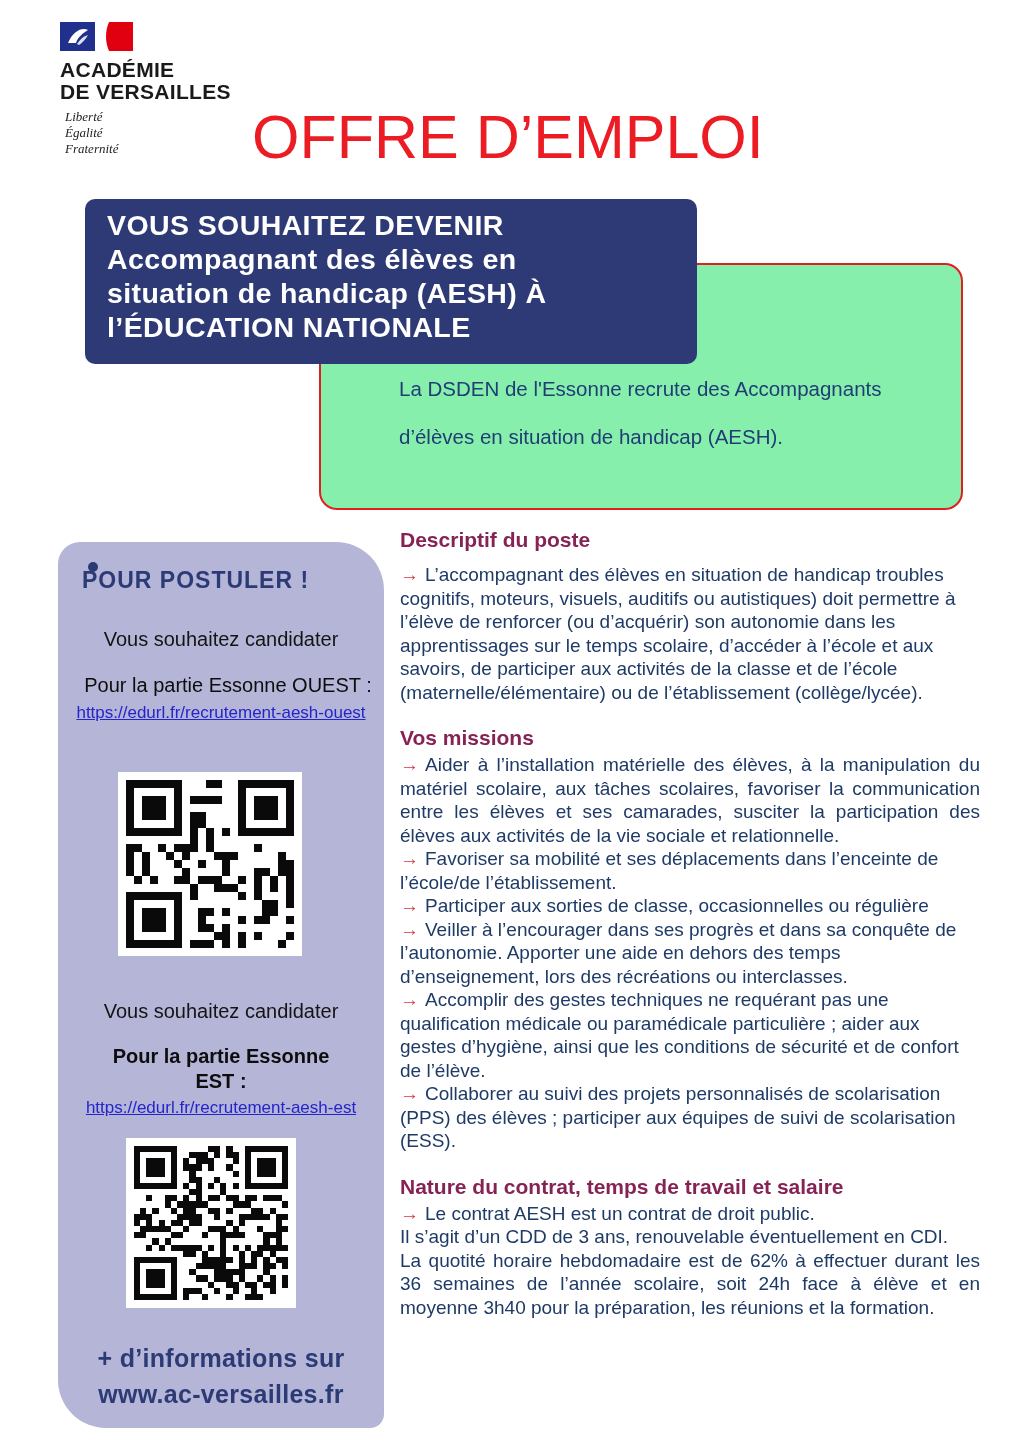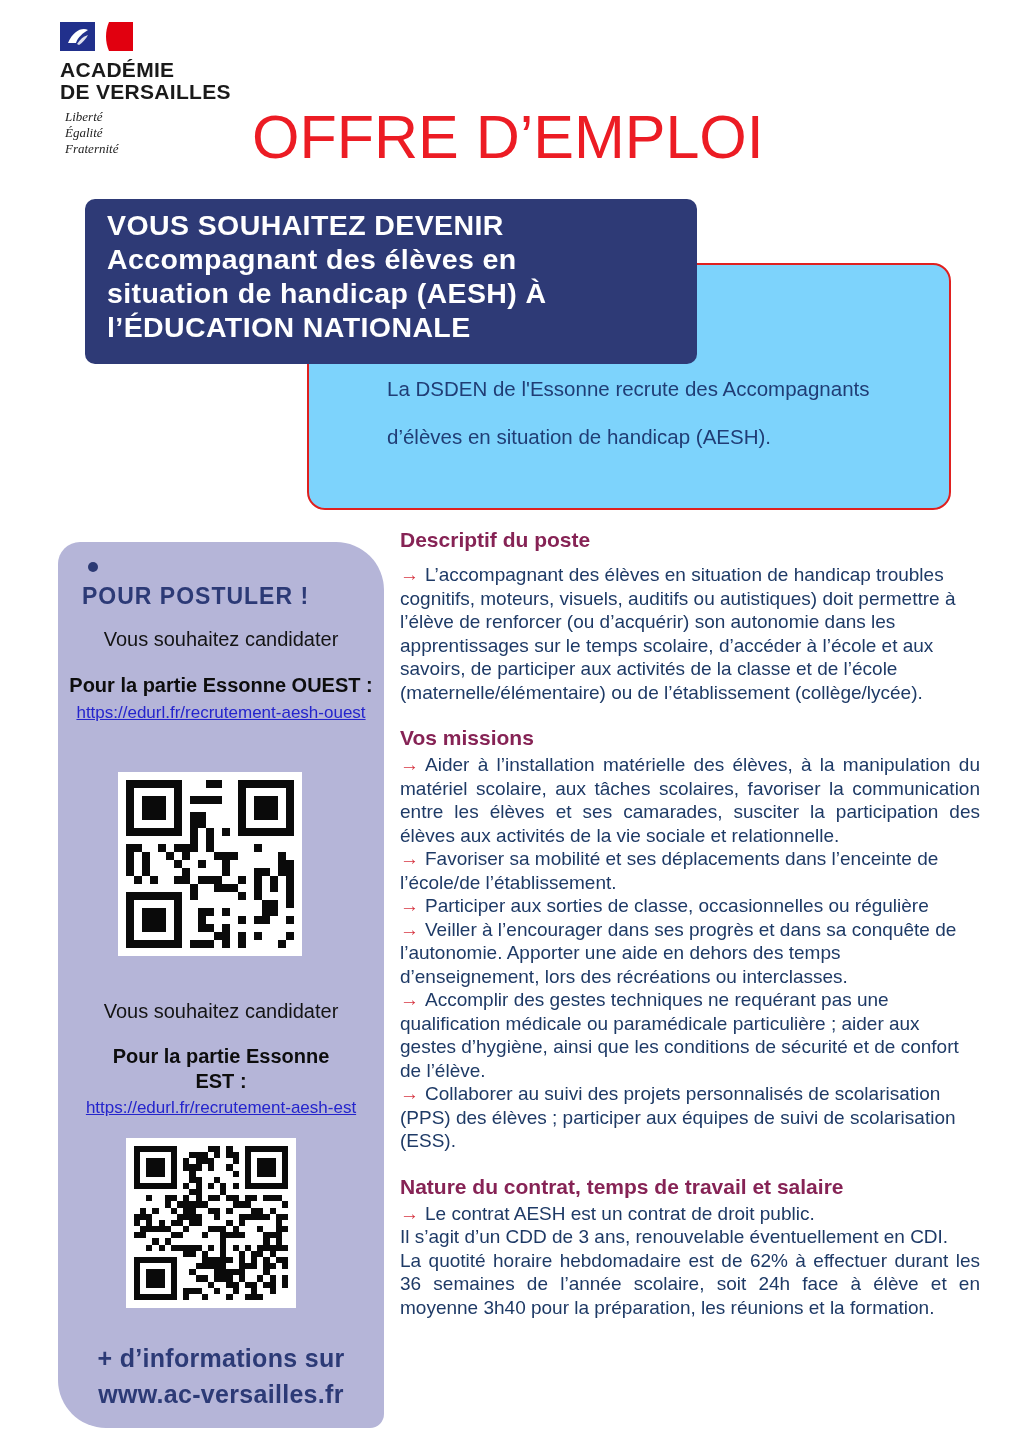--- a/index.html
+++ b/index.html
@@ -12,42 +12,42 @@
   
   .logo{position:absolute;left:60px;top:22px;}
   .logo .brand{font-weight:800;font-size:21px;line-height:22px;color:#1a1a1a;letter-spacing:.3px;margin-top:3px;}
   .logo .motto{font-family:"Liberation Serif", serif;font-style:italic;font-size:13px;line-height:16px;color:#222;margin-top:6px;margin-left:5px;}
   .page-title{
     position:absolute;left:252px;top:102px;width:640px;
     font-size:61px;color:#ec1c24;white-space:nowrap;font-weight:400;
   }
   
   .red-box{
-    position:absolute;left:307px;top:263px;width:640px;height:243px;
-    border:2.5px solid #e0201f;border-radius:18px;background:#7dd3fc;z-index:1;
+    position:absolute;left:319px;top:263px;width:640px;height:243px;
+    border:2.5px solid #e0201f;border-radius:18px;background:#86efac;z-index:1;
   }
   .intro{
     position:absolute;left:78px;top:100px;width:540px;
     font-size:20.5px;line-height:48px;color:#203d75;
   }
   .navy-box{
     position:absolute;left:85px;top:199px;width:572px;min-height:118px;
     background:#2e3a76;border-radius:10px;z-index:2;
     padding:9px 18px 20px 22px;
     color:#ffffff;font-weight:700;font-size:28.5px;line-height:34px;letter-spacing:.4px;
   }
   
   .sidebar{
     position:absolute;left:58px;top:542px;width:326px;height:886px;
     background:#b5b5d8;border-radius:22px 48px 14px 48px;z-index:0;
   }
   .sidebar .bullet{position:absolute;left:30px;top:20px;width:10px;height:10px;border-radius:50%;background:#2c3a74;}
-  .sb-title{position:absolute;left:24px;top:41px;font-size:23px;font-weight:700;color:#2c3a76;letter-spacing:1px;}
+  .sb-title{position:absolute;left:24px;top:25px;font-size:23px;font-weight:700;color:#2c3a76;letter-spacing:1px;}
   .sb-lead1{position:absolute;left:0;top:86px;width:100%;text-align:center;font-size:20px;color:#141414;}
-  .sb-label-west{position:absolute;left:0;top:132px;width:100%;text-align:center;font-size:20px;font-weight:700;color:#0d0d0d;}
+  .sb-label-west{position:absolute;left:7px;top:132px;width:100%;text-align:center;font-size:20px;font-weight:400;color:#0d0d0d;}
   .sb-link-west{position:absolute;left:13px;top:158px;width:300px;text-align:center;font-size:17px;line-height:25px;}
   .sidebar a{color:#2424cc;text-decoration:underline;word-break:normal;}
   .qr{position:absolute;background:#ffffff;line-height:0;}
   .qr1{left:60px;top:230px;padding:8px;}
   .qr2{left:68px;top:596px;padding:8px;}
   .sb-lead2{position:absolute;left:0;top:458px;width:100%;text-align:center;font-size:20px;color:#141414;}
   .sb-label-east{position:absolute;left:38px;top:502px;width:250px;text-align:center;font-size:20px;line-height:25px;font-weight:700;color:#0d0d0d;}
   .sb-link-east{position:absolute;left:0;top:556px;width:100%;text-align:center;font-size:17px;}
   .sb-footer{position:absolute;left:0;top:798px;width:100%;text-align:center;
     font-size:25px;line-height:36px;font-weight:700;color:#2c3a76;letter-spacing:.3px;}

